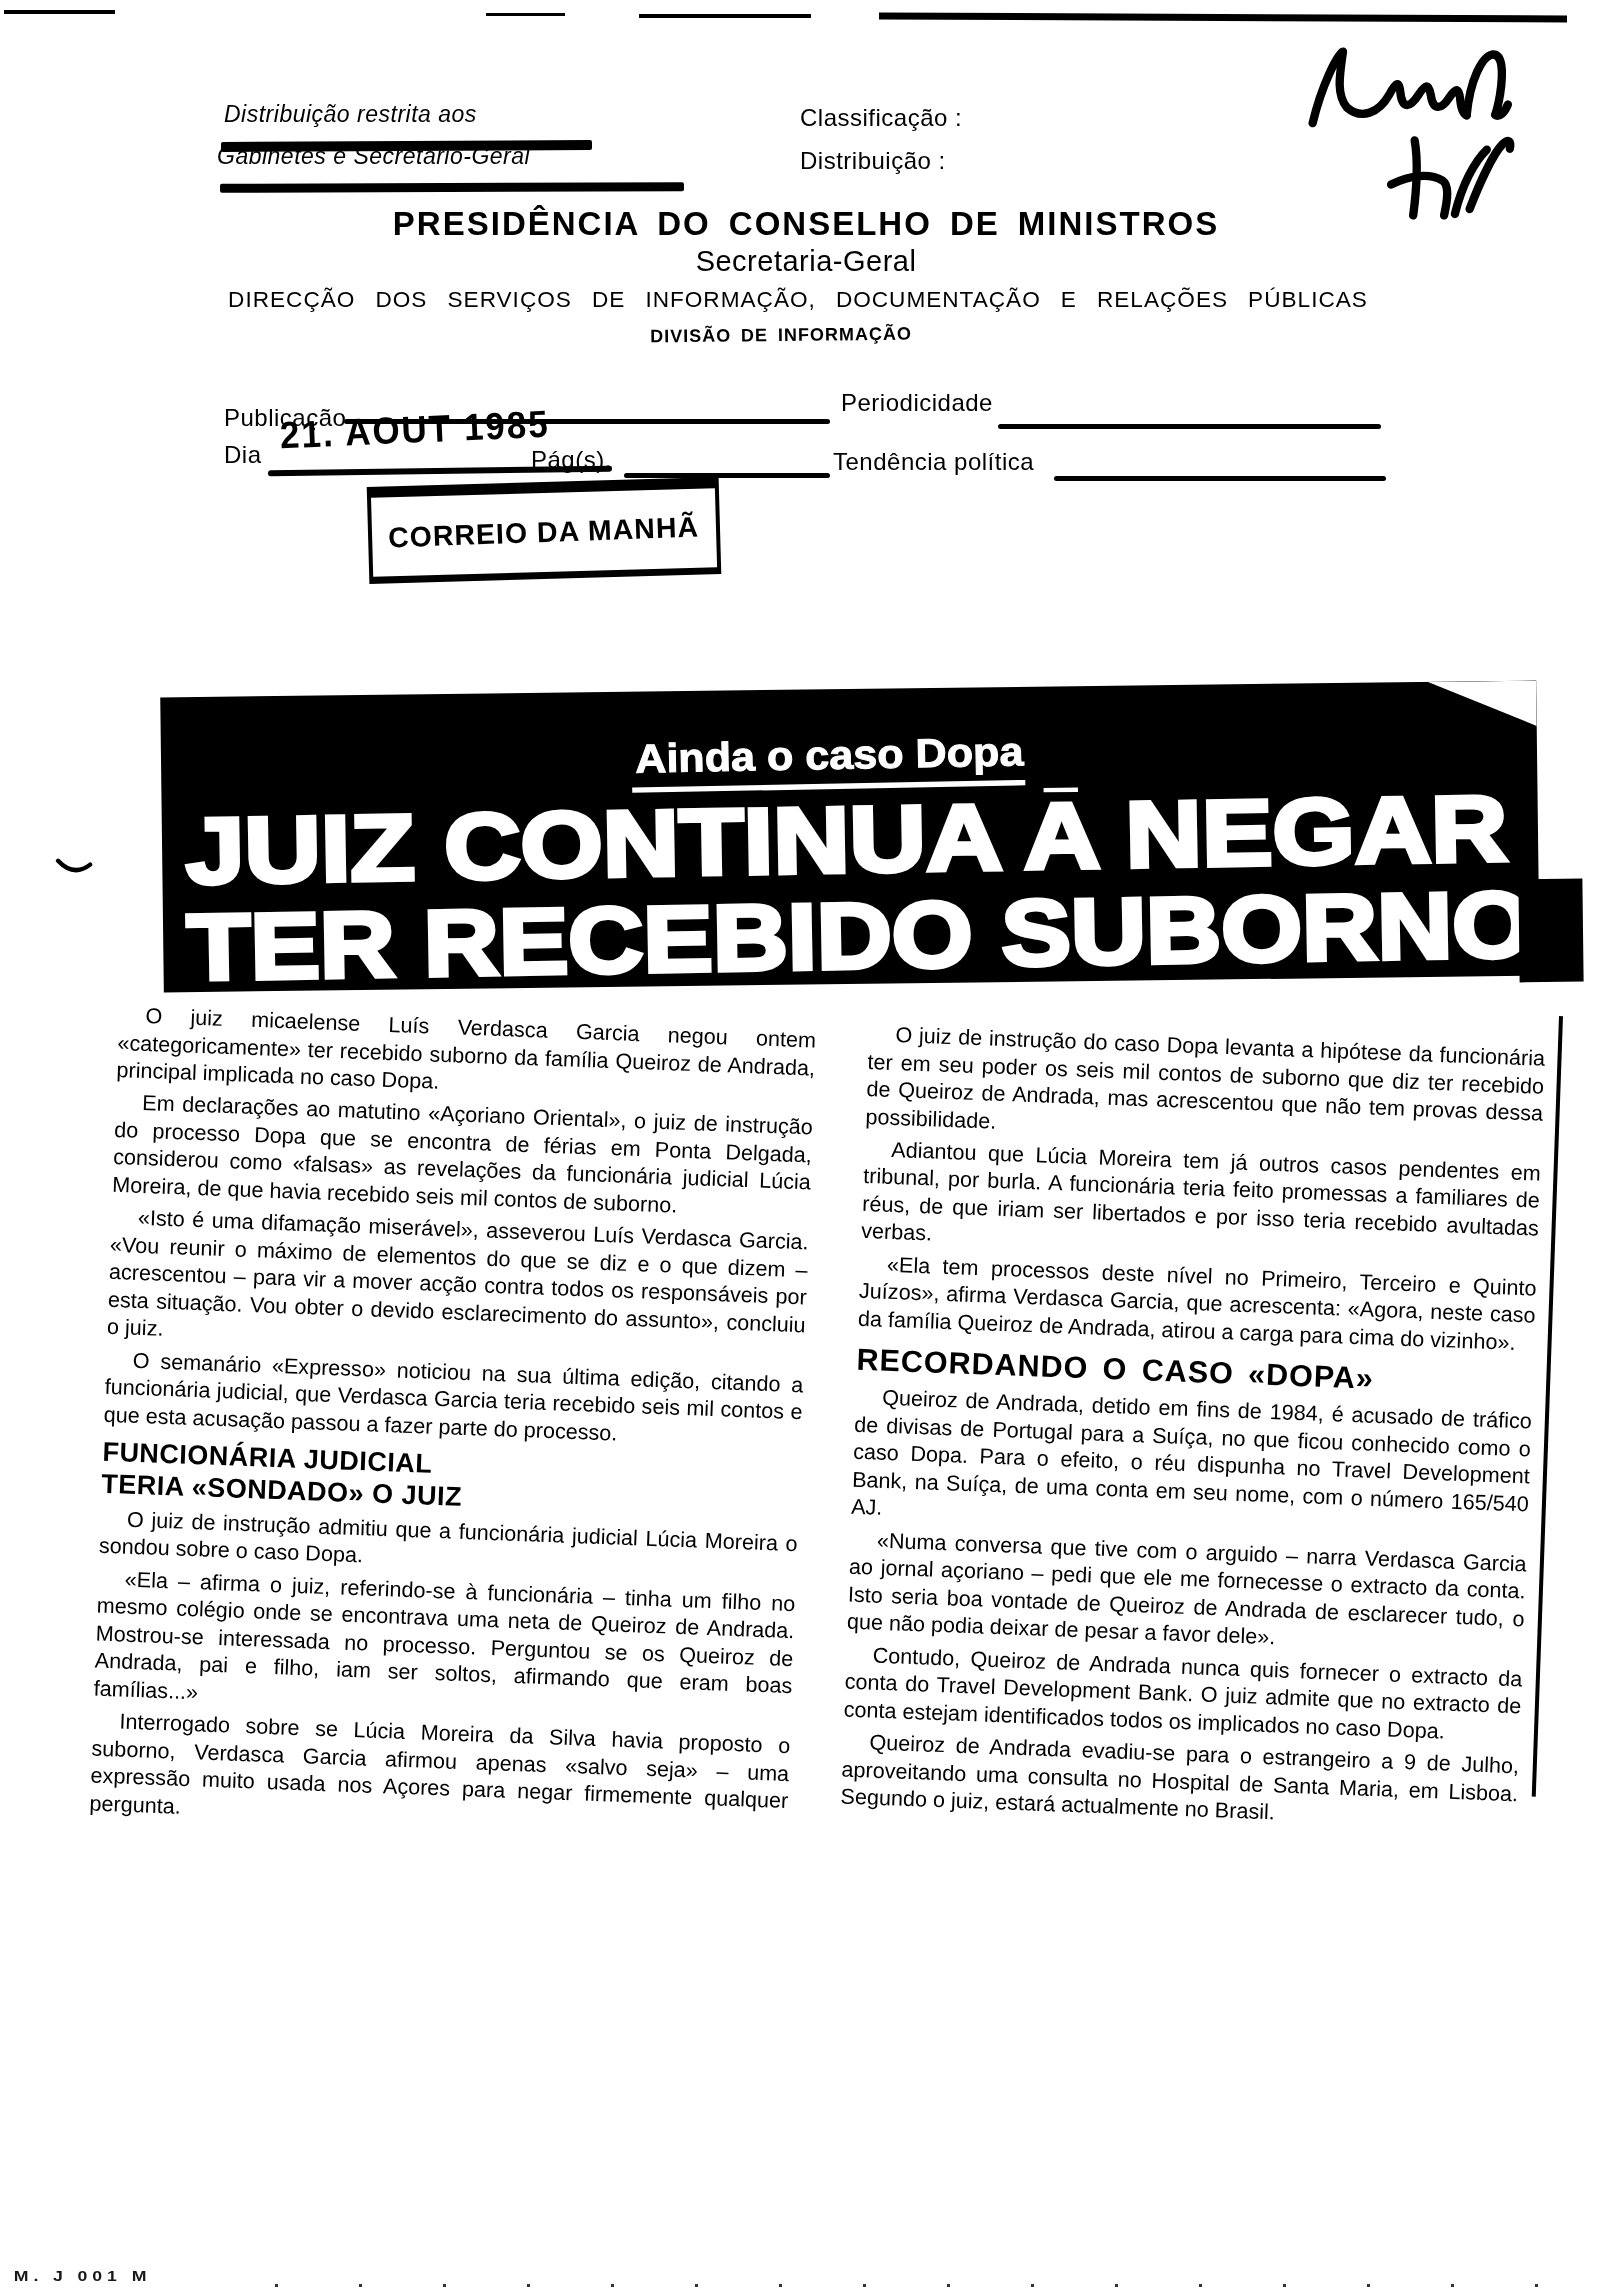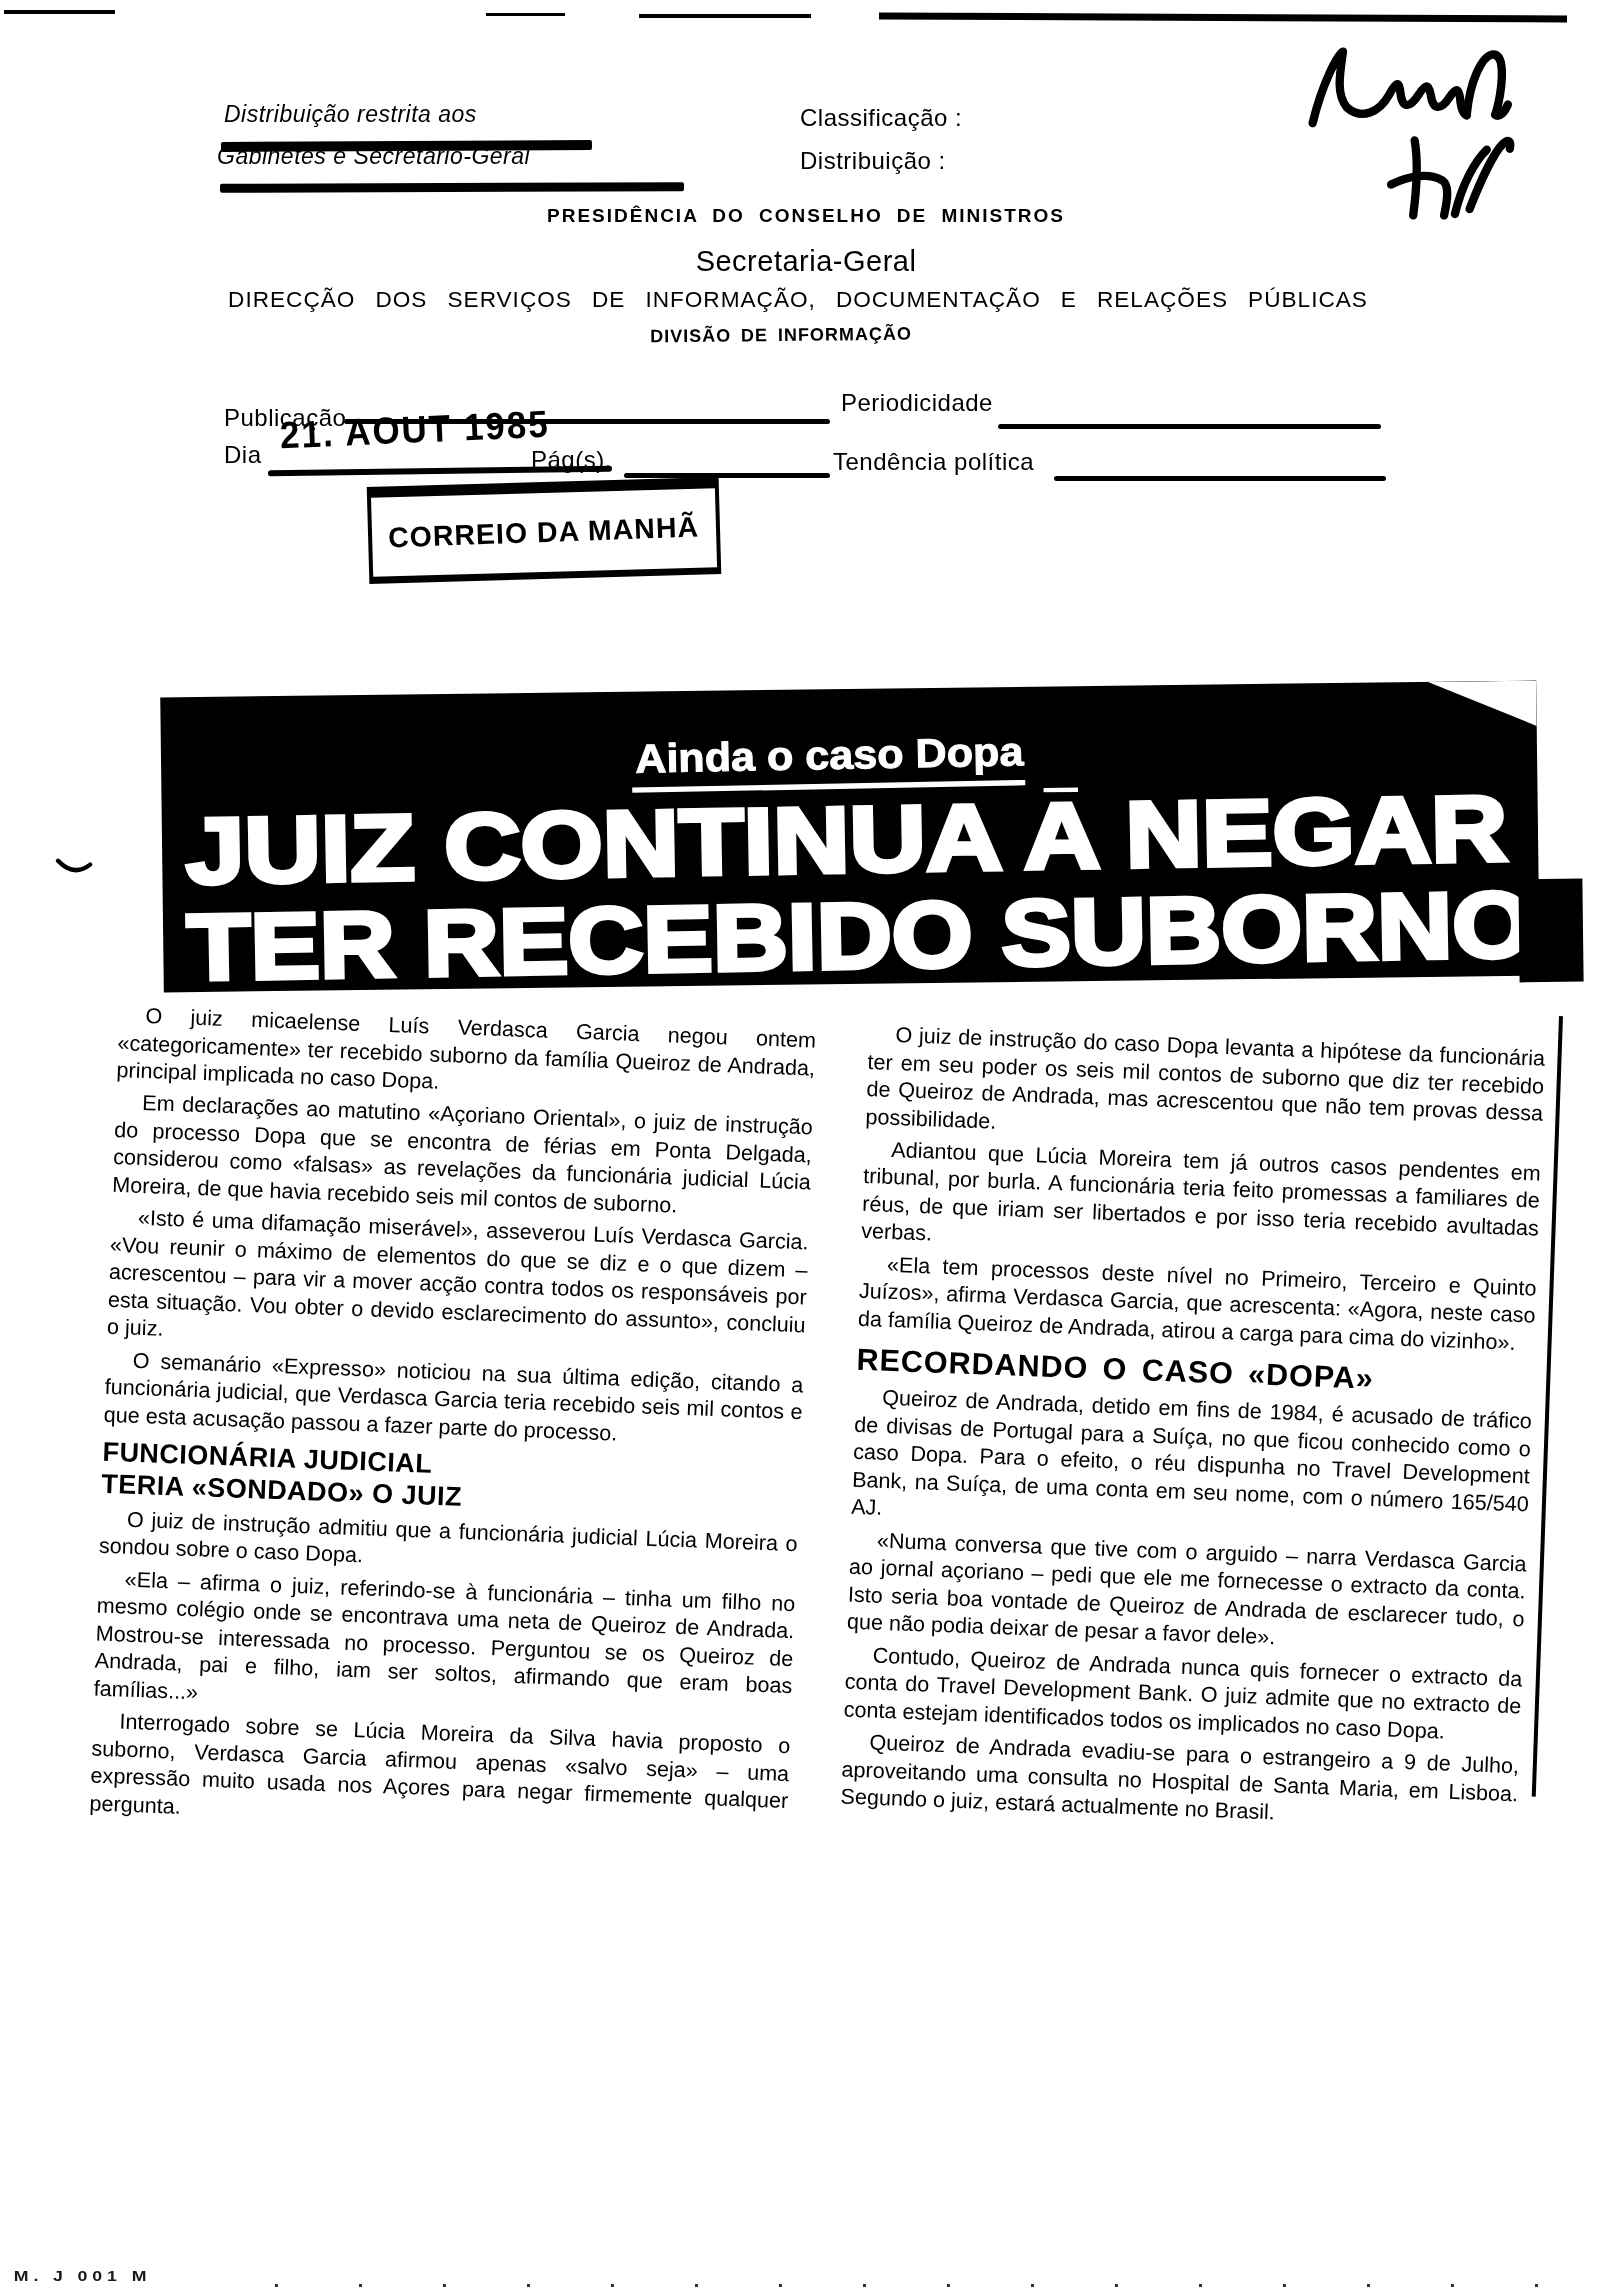--- a/index.html
+++ b/index.html
@@ -14,21 +14,21 @@
   .edge-line{position:absolute;background:#000;}
   .bottom-dots{
     position:absolute;left:275px;top:2284px;width:1327px;height:2.5px;
     background:repeating-linear-gradient(90deg,#000 0 3.4px,transparent 3.4px 84px);
     opacity:.8;
   }
   
   .form-label{font-size:24px;letter-spacing:0.5px;}
   .italic-label{font-style:italic;font-weight:normal;font-size:23px;letter-spacing:0.5px;}
   .u-bar{position:absolute;background:#000;border-radius:2px;}
-  .org-title{font-weight:bold;font-size:19px;letter-spacing:2px;word-spacing:6.9px;white-space:nowrap;}
+  .org-title{font-weight:bold;font-size:33px;letter-spacing:2px;word-spacing:6.9px;white-space:nowrap;}
   .org-sub{font-size:29px;letter-spacing:0.5px;}
   .dir-line{font-weight:normal;font-size:22.6px;letter-spacing:1px;word-spacing:12.8px;white-space:nowrap;}
   .div-line{font-weight:bold;font-size:18px;letter-spacing:1px;word-spacing:3.9px;white-space:nowrap;}
   .stamp-box{
     position:absolute;left:368px;top:482px;width:344px;height:79px;
     border:4.9px solid #000;border-top-width:11.8px;border-bottom-width:7.9px;
     transform:rotate(-1.6deg);
     display:flex;align-items:center;justify-content:center;background:#fff;
   }
   .stamp-text{font-weight:bold;font-size:28.5px;letter-spacing:1px;white-space:nowrap;transform:rotate(-0.4deg);}

